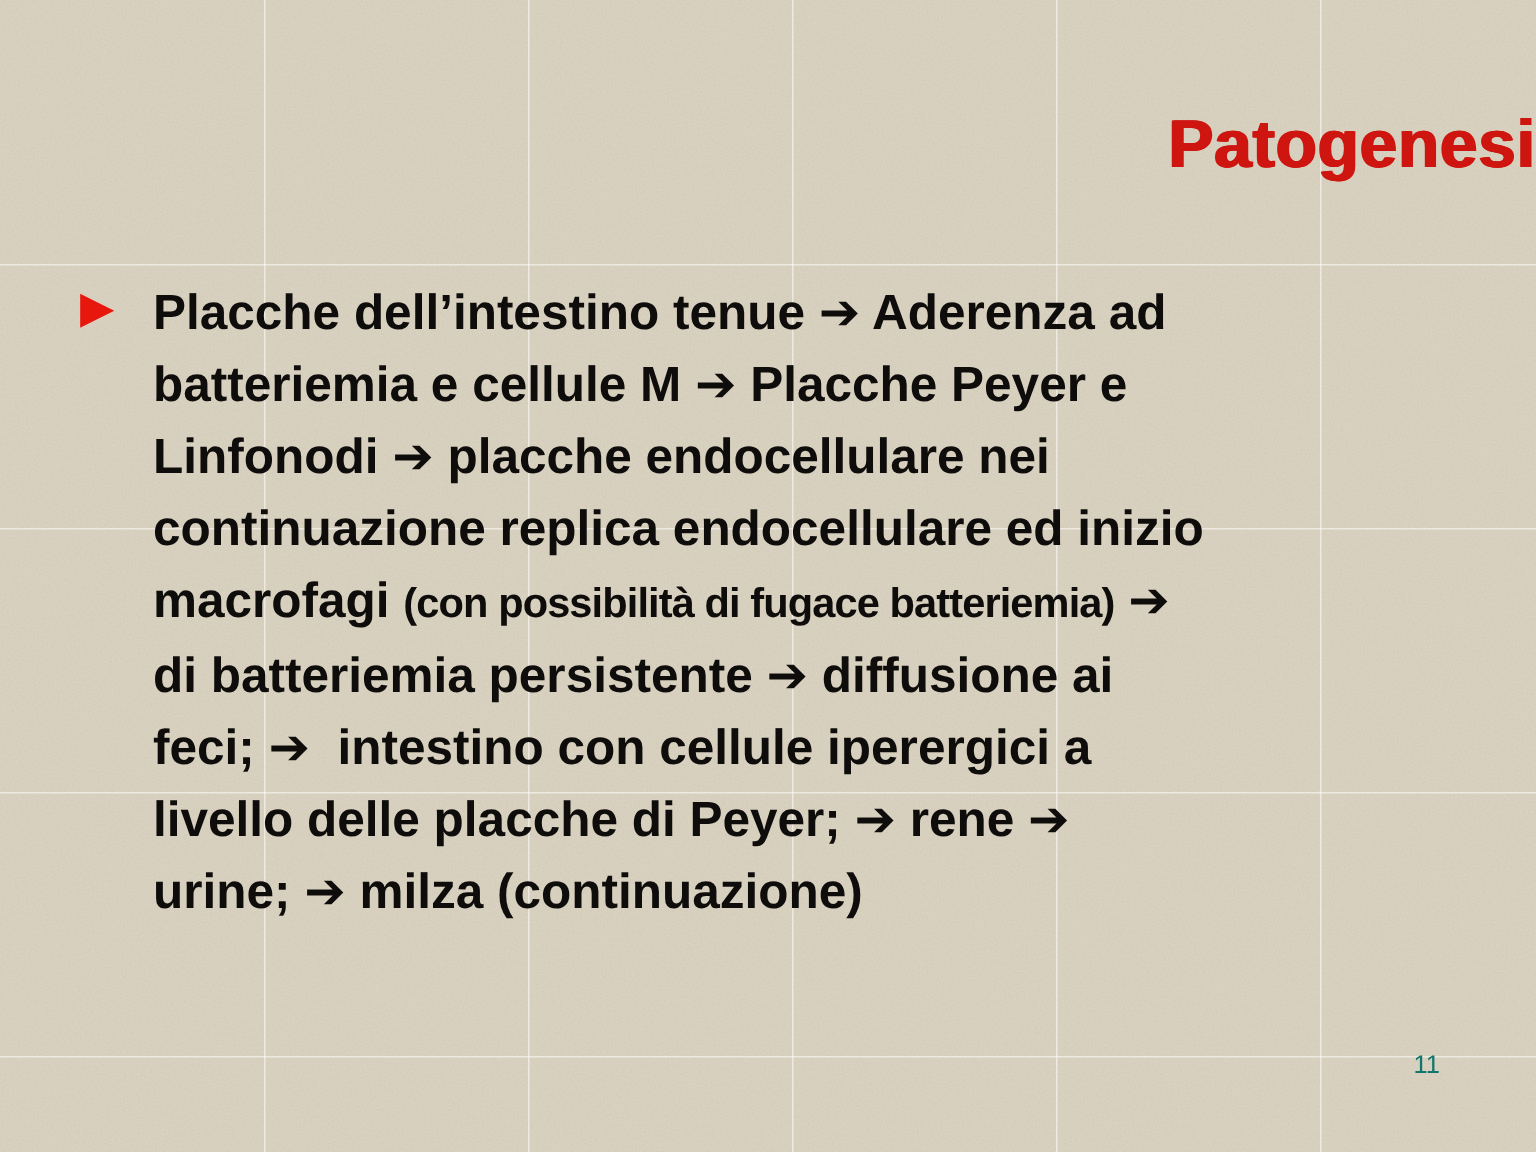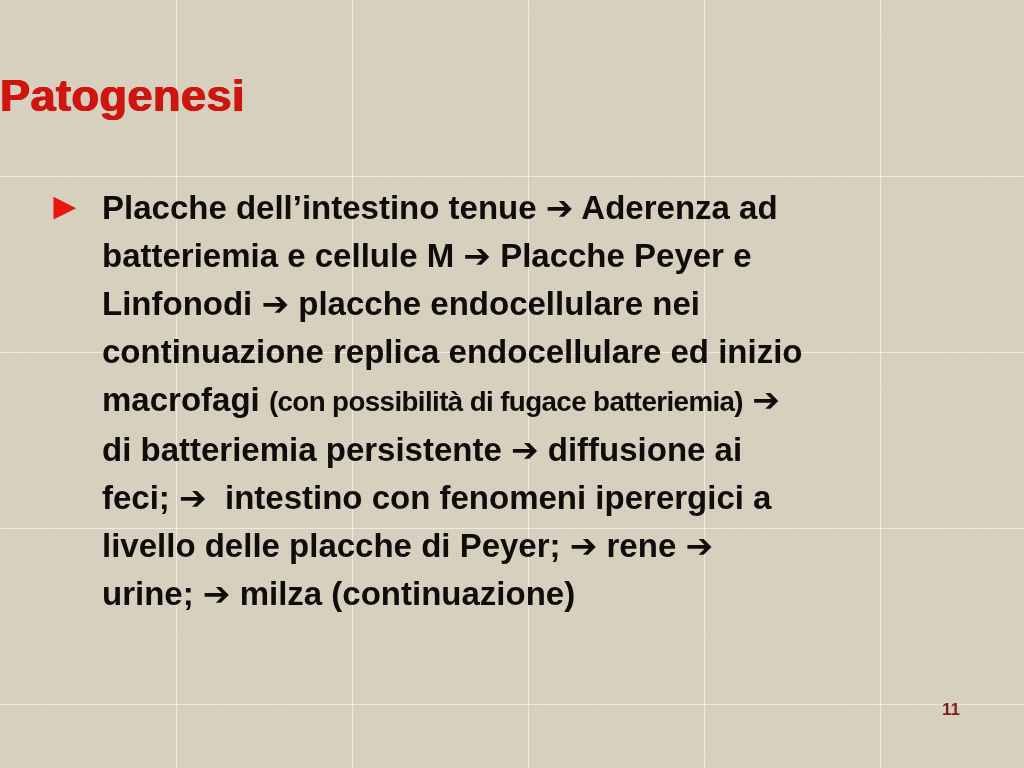--- a/index.html
+++ b/index.html
@@ -21,21 +21,21 @@
     background: var(--grid, rgba(255,255,255,0.55));
   }
   .grid-line-h {
     position: absolute; left: 0; right: 0; height: 1px;
     background: var(--grid, rgba(255,255,255,0.55));
   }
   .title {
     position: absolute;
     top: 70px; left: 0; width: 100%;
     margin: 0;
-    text-align: left;
+    text-align: right;
     font-size: 45px;
     font-weight: 700;
     letter-spacing: 0.5px;
     color: var(--title-color, #ce1510);
     
     text-shadow: 0.7px 0 0 currentColor, -0.7px 0 0 currentColor;
   }
   .body-block {
     position: absolute;
     left: 46px;
@@ -59,22 +59,22 @@
   }
   .seg.narrow {
     font-size: 0.84em;
     letter-spacing: -0.6px;
   }
   .page-number {
     position: absolute;
     right: 64px;
     top: 700px;
     font-size: 17px;
-    font-weight: 700;
-    color: #7f1d1d;
+    font-weight: 400;
+    color: #0f766e;
   }
 </style>
 </head>
 <body>
 
 <div class="slide">
 
   <svg class="grain" width="1024" height="768" xmlns="http://www.w3.org/2000/svg">
     <filter id="grain-f">
       <feTurbulence type="fractalNoise" baseFrequency="0.8" numOctaves="2" seed="7" stitchTiles="stitch"></feTurbulence>
@@ -97,20 +97,20 @@
 
   <h1 class="title">Patogenesi</h1>
 
   <div class="body-block" id="body-block">
       <div class="line"><span class="bullet">►</span><span class="seg normal">Placche dell’intestino tenue ➔ Aderenza ad</span></div>
       <div class="line"><span class="seg normal">batteriemia e cellule M ➔ Placche Peyer e</span></div>
       <div class="line"><span class="seg normal">Linfonodi ➔ placche endocellulare nei</span></div>
       <div class="line"><span class="seg normal">continuazione replica endocellulare ed inizio</span></div>
       <div class="line"><span class="seg normal">macrofagi </span><span class="seg narrow">(con possibilità di fugace batteriemia)</span><span class="seg normal"> ➔</span></div>
       <div class="line"><span class="seg normal">di batteriemia persistente ➔ diffusione ai</span></div>
-      <div class="line"><span class="seg normal">feci; ➔  intestino con fenomeni iperergici a</span></div>
+      <div class="line"><span class="seg normal">feci; ➔  intestino con cellule iperergici a</span></div>
       <div class="line"><span class="seg normal">livello delle placche di Peyer; ➔ rene ➔</span></div>
       <div class="line"><span class="seg normal">urine; ➔ milza (continuazione)</span></div>
     </div>
 
   <div class="page-number">11</div>
 
 </div>
 
 </body></html>

